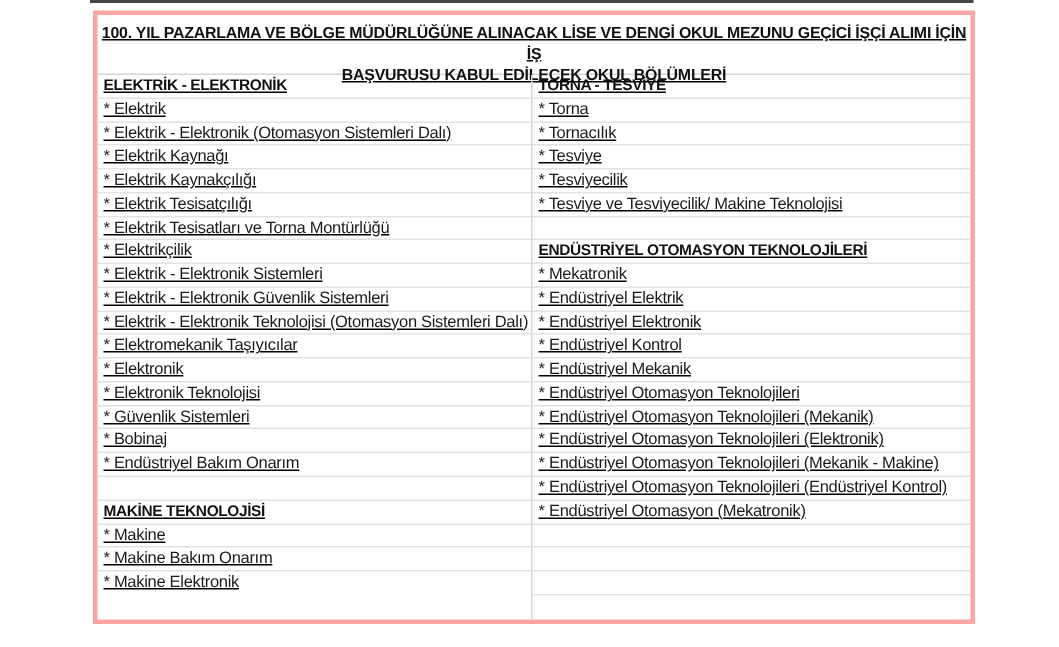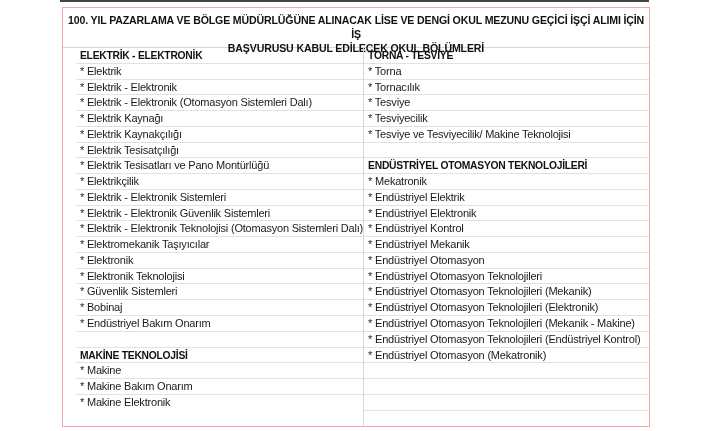--- a/index.html
+++ b/index.html
@@ -5,28 +5,28 @@
     html, body { margin: 0; padding: 0; }
     body {
       width: 706px; height: 431px; background: #ffffff; position: relative; overflow: hidden;
       font-family: "Liberation Sans", sans-serif;
     }
     .topbar {
       position: absolute; left: 60px; top: 0; width: 589px; height: 2px; background: #444;
     }
     .sheet {
       position: absolute; left: 62px; top: 7px; width: 588px;
-      border: 1px solid #fca5a5; border-collapse: collapse; box-sizing: border-box;
+      border: 3px solid #fca5a5; border-collapse: collapse; box-sizing: border-box; text-decoration: underline;
     }
     .title {
       height: 40px; box-sizing: border-box; border-bottom: 1px solid #d6d6d6;
       text-align: center; font-weight: bold; font-size: 10.6px; color: #111;
       line-height: 14px; padding-top: 5px; letter-spacing: -0.15px;
     }
-    .grid { display: flex; margin-left: 13px; }
+    .grid { display: flex; }
     .col { width: 50%; box-sizing: border-box; }
     .col.left { border-right: 1px solid #d6d6d6; width: 292px; }
     .col.right { width: 294px; }
     .cell {
       height: 15.78px; box-sizing: border-box; border-bottom: 1px solid #e2e2e2;
       font-size: 11px; line-height: 15px; color: #1a1a1a; padding-left: 4px;
       white-space: nowrap; overflow: hidden; letter-spacing: -0.2px;
     }
     .cell:last-child { border-bottom: none; }
     .cell.head { font-weight: bold; color: #111; font-size: 10.3px; letter-spacing: -0.25px; }
@@ -38,26 +38,25 @@
 
 <div class="sheet">
   <div class="title">
     <div>100. YIL PAZARLAMA VE BÖLGE MÜDÜRLÜĞÜNE ALINACAK LİSE VE DENGİ OKUL MEZUNU GEÇİCİ İŞÇİ ALIMI İÇİN İŞ</div>
     <div>BAŞVURUSU KABUL EDİLECEK OKUL BÖLÜMLERİ</div>
   </div>
   <div class="grid">
     <div class="col left" id="left-col">
         <div class="cell head">ELEKTRİK - ELEKTRONİK</div>
         <div class="cell">* Elektrik</div>
-        <div class="cell">* Elektrik - Elektronik</div>
         <div class="cell">* Elektrik - Elektronik (Otomasyon Sistemleri Dalı)</div>
         <div class="cell">* Elektrik Kaynağı</div>
         <div class="cell">* Elektrik Kaynakçılığı</div>
         <div class="cell">* Elektrik Tesisatçılığı</div>
-        <div class="cell">* Elektrik Tesisatları ve Pano Montürlüğü</div>
+        <div class="cell">* Elektrik Tesisatları ve Torna Montürlüğü</div>
         <div class="cell">* Elektrikçilik</div>
         <div class="cell">* Elektrik - Elektronik Sistemleri</div>
         <div class="cell">* Elektrik - Elektronik Güvenlik Sistemleri</div>
         <div class="cell">* Elektrik - Elektronik Teknolojisi (Otomasyon Sistemleri Dalı)</div>
         <div class="cell">* Elektromekanik Taşıyıcılar</div>
         <div class="cell">* Elektronik</div>
         <div class="cell">* Elektronik Teknolojisi</div>
         <div class="cell">* Güvenlik Sistemleri</div>
         <div class="cell">* Bobinaj</div>
         <div class="cell">* Endüstriyel Bakım Onarım</div>
@@ -74,21 +73,20 @@
         <div class="cell">* Tesviye</div>
         <div class="cell">* Tesviyecilik</div>
         <div class="cell">* Tesviye ve Tesviyecilik/ Makine Teknolojisi</div>
         <div class="cell"></div>
         <div class="cell head">ENDÜSTRİYEL OTOMASYON TEKNOLOJİLERİ</div>
         <div class="cell">* Mekatronik</div>
         <div class="cell">* Endüstriyel Elektrik</div>
         <div class="cell">* Endüstriyel Elektronik</div>
         <div class="cell">* Endüstriyel Kontrol</div>
         <div class="cell">* Endüstriyel Mekanik</div>
-        <div class="cell">* Endüstriyel Otomasyon</div>
         <div class="cell">* Endüstriyel Otomasyon Teknolojileri</div>
         <div class="cell">* Endüstriyel Otomasyon Teknolojileri (Mekanik)</div>
         <div class="cell">* Endüstriyel Otomasyon Teknolojileri (Elektronik)</div>
         <div class="cell">* Endüstriyel Otomasyon Teknolojileri (Mekanik - Makine)</div>
         <div class="cell">* Endüstriyel Otomasyon Teknolojileri (Endüstriyel Kontrol)</div>
         <div class="cell">* Endüstriyel Otomasyon (Mekatronik)</div>
         <div class="cell"></div>
         <div class="cell"></div>
         <div class="cell"></div>
         <div class="cell"></div>

